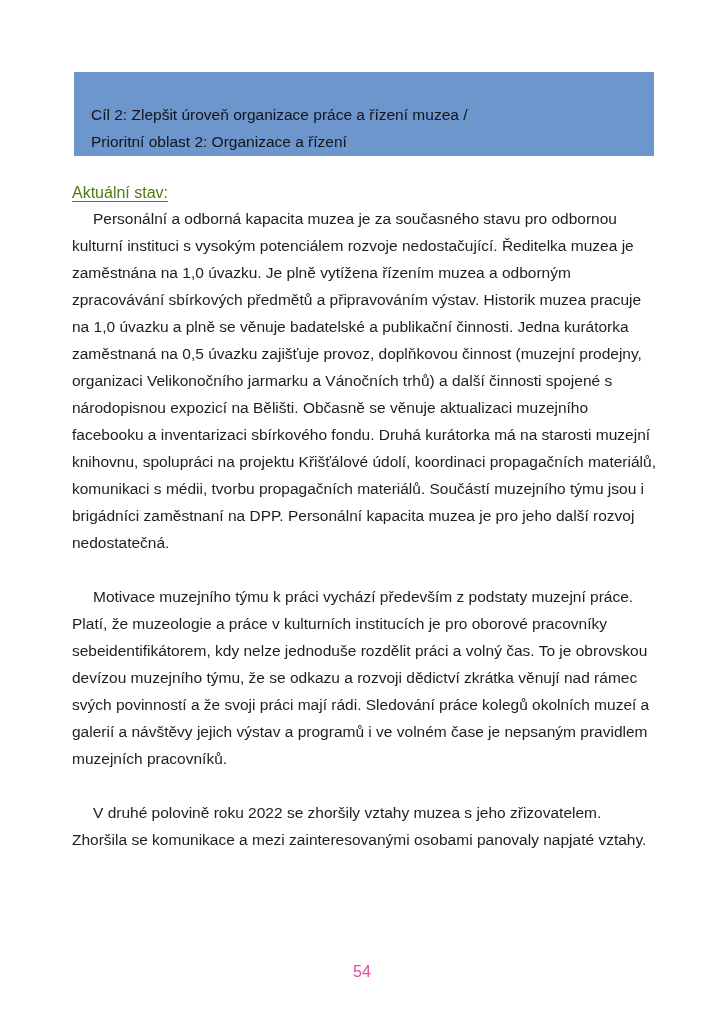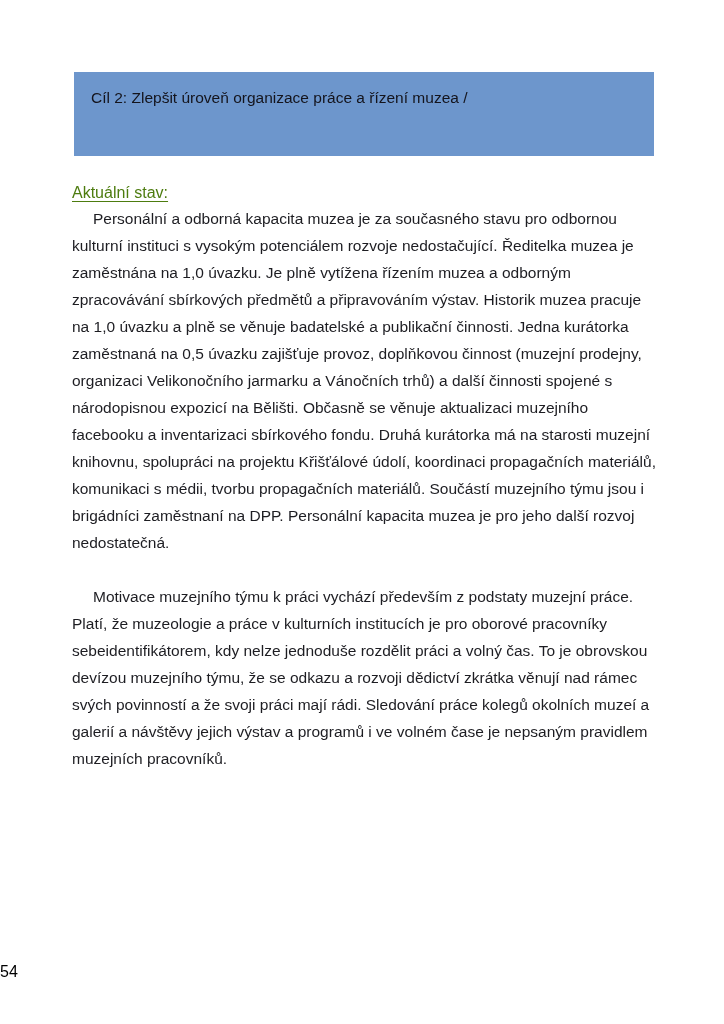--- a/index.html
+++ b/index.html
@@ -17,21 +17,21 @@
     font-family: "Liberation Sans", "DejaVu Sans", sans-serif;
     color: #1d1d22;
   }
   .goal-box {
     position: absolute;
     left: 74px;
     top: 72px;
     width: 580px;
     height: 84px;
     background: #6d96cc;
-    padding: 12px 18px 0 17px;
+    padding: 29px 18px 0 17px;
     color: #14141c;
     font-size: 15.5px;
     line-height: 27px;
   }
   .goal-box .box-line {
     white-space: nowrap;
   }
   .section-heading {
     position: absolute;
     left: 72px;
@@ -54,36 +54,38 @@
   }
   .body-text p {
     margin: 0 0 27px 0;
     text-indent: 21px;
   }
   .page-number {
     position: absolute;
     left: 0;
     top: 963px;
     width: 724px;
-    text-align: left;
+    text-align: center;
     font-size: 16px;
-    color: #000000;
+    color: #ec4899;
   }
 </style>
 </head>
 <body>
 
 <div class="page">
 
   <div class="goal-box" style="background: rgb(109, 150, 204);">
     <div class="box-line">Cíl 2: Zlepšit úroveň organizace práce a řízení muzea /</div>
+    <div class="box-line">Prioritní oblast 2: Organizace a řízení</div>
   </div>
 
   <div class="section-heading">Aktuální stav:</div>
 
   <div class="body-text">
     <p>Personální a odborná kapacita muzea je za současného stavu pro odbornou kulturní instituci s vysokým potenciálem rozvoje nedostačující. Ředitelka muzea je zaměstnána na 1,0 úvazku. Je plně vytížena řízením muzea a odborným zpracovávání sbírkových předmětů a připravováním výstav. Historik muzea pracuje na 1,0 úvazku a plně se věnuje badatelské a publikační činnosti. Jedna kurátorka zaměstnaná na 0,5 úvazku zajišťuje provoz, doplňkovou činnost (muzejní prodejny, organizaci Velikonočního jarmarku a Vánočních trhů) a další činnosti spojené s národopisnou expozicí na Bělišti. Občasně se věnuje aktualizaci muzejního facebooku a inventarizaci sbírkového fondu. Druhá kurátorka má na starosti muzejní knihovnu, spolupráci na projektu Křišťálové údolí, koordinaci propagačních materiálů, komunikaci s médii, tvorbu propagačních materiálů. Součástí muzejního týmu jsou i brigádníci zaměstnaní na DPP. Personální kapacita muzea je pro jeho další rozvoj nedostatečná.</p>
     <p>Motivace muzejního týmu k práci vychází především z podstaty muzejní práce. Platí, že muzeologie a práce v kulturních institucích je pro oborové pracovníky sebeidentifikátorem, kdy nelze jednoduše rozdělit práci a volný čas. To je obrovskou devízou muzejního týmu, že se odkazu a rozvoji dědictví zkrátka věnují nad rámec svých povinností a že svoji práci mají rádi. Sledování práce kolegů okolních muzeí a galerií a návštěvy jejich výstav a programů i ve volném čase je nepsaným pravidlem muzejních pracovníků.</p>
+    <p>V druhé polovině roku 2022 se zhoršily vztahy muzea s jeho zřizovatelem. Zhoršila se komunikace a mezi zainteresovanými osobami panovaly napjaté vztahy.</p>
   </div>
 
   <div class="page-number">54</div>
 
 </div>
 
 </body></html>

